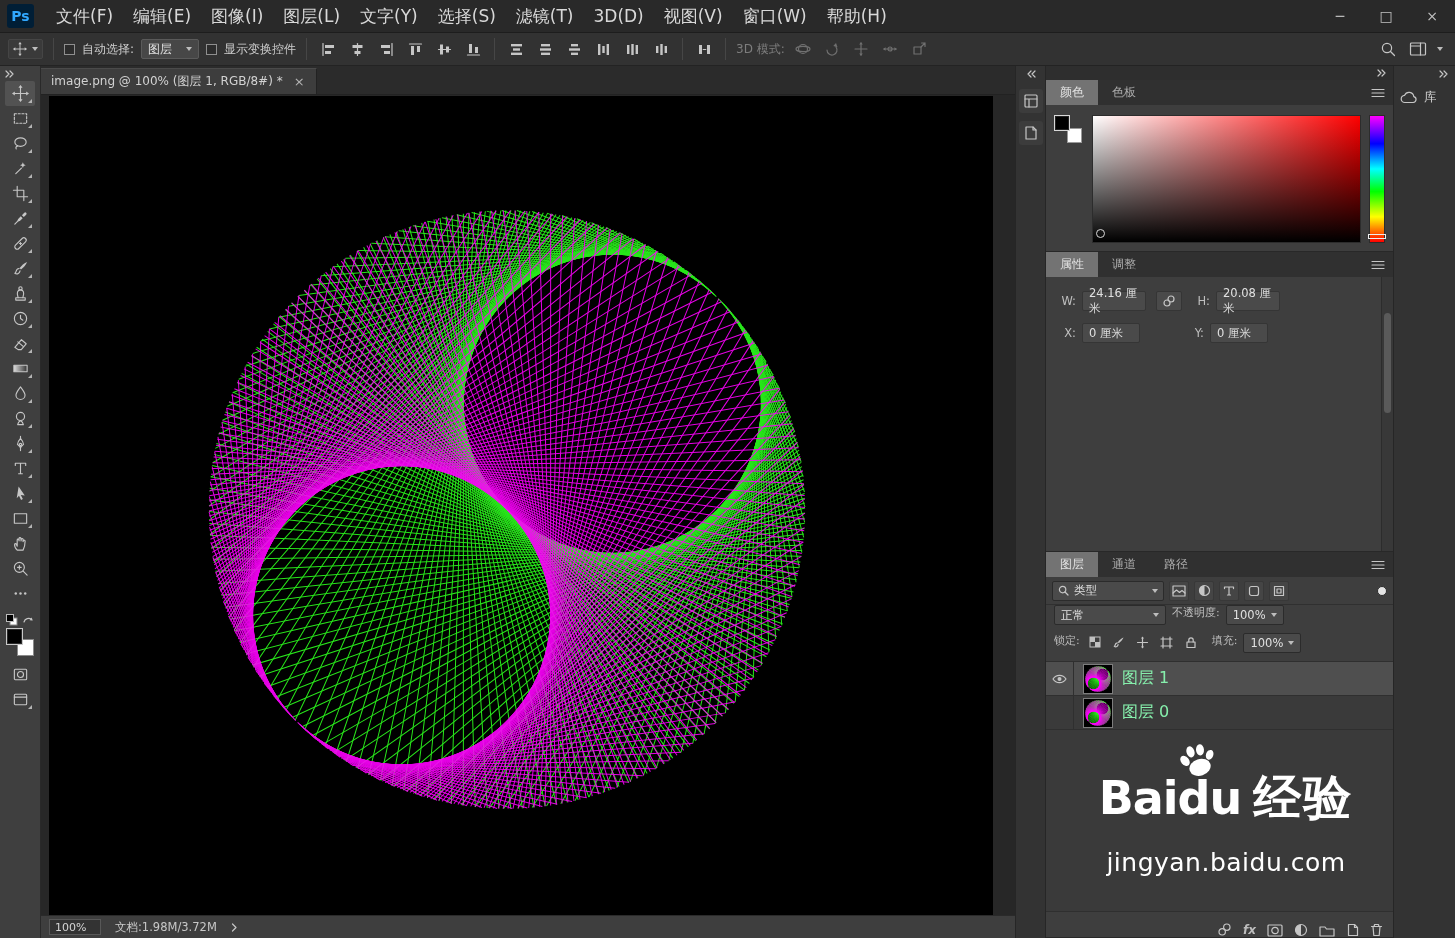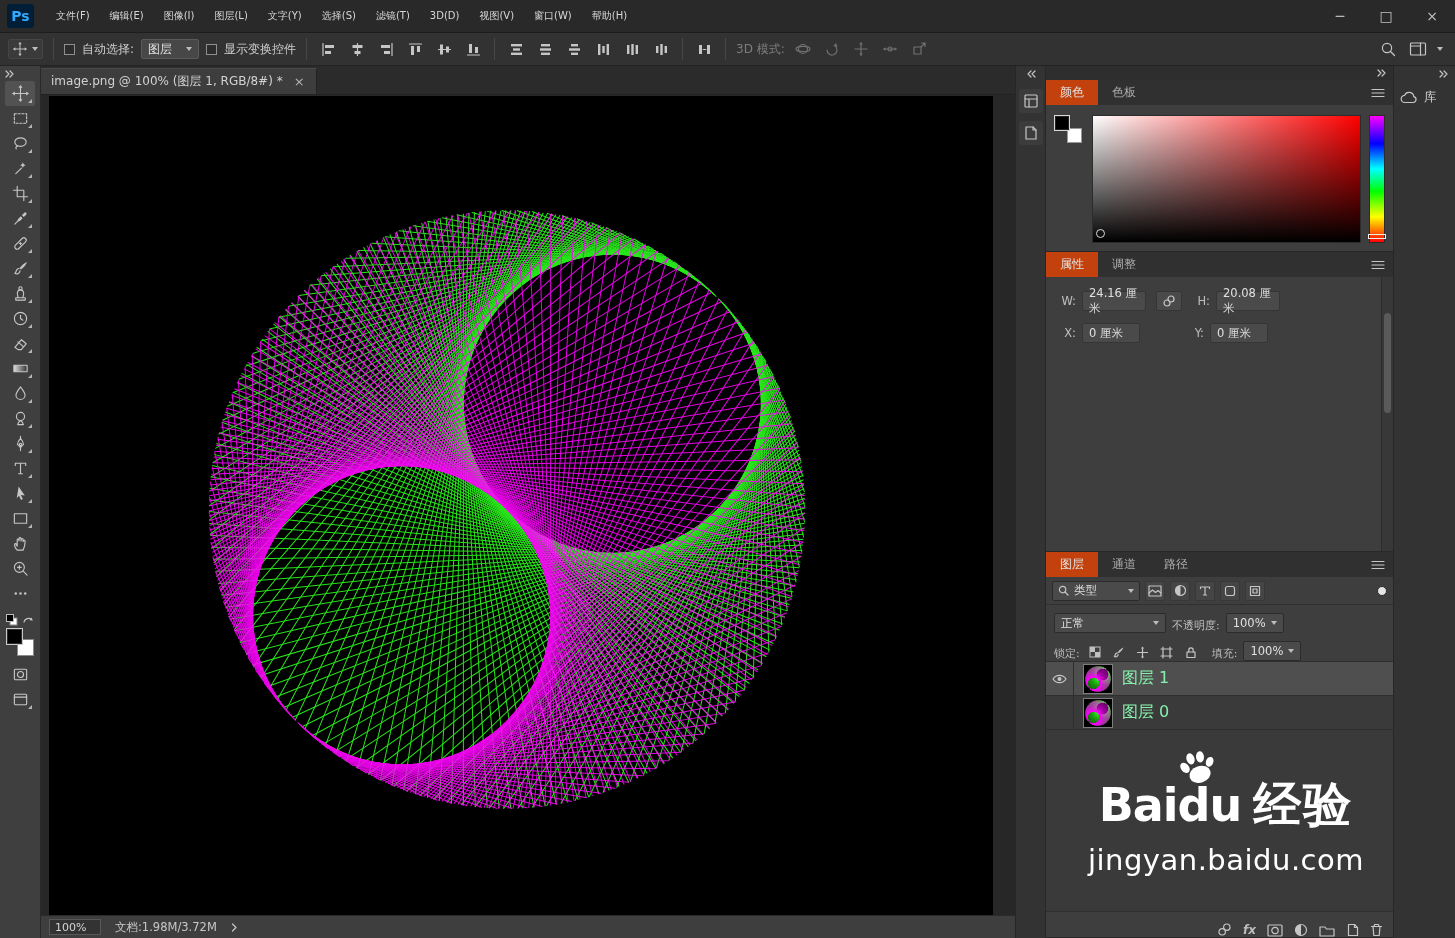--- a/index.html
+++ b/index.html
@@ -6,21 +6,21 @@
 html,body{width:1455px;height:938px;overflow:hidden}
 body{background:#3e3e3e;color:#cfcfcf;font-size:12px}
 svg{display:block}
 svg.icon{color:#c6c6c6;stroke:currentColor;fill:none;stroke-width:1.2;stroke-linecap:round;stroke-linejoin:round}
 svg.icon .f{fill:currentColor;stroke:none}
 .dis svg.icon{color:#707070}
 .app{width:1455px;height:938px;display:flex;flex-direction:column}
 
 .menubar{height:33px;background:#292929;border-bottom:1px solid #1d1d1d;display:flex;align-items:center}
 .ps-logo{width:27px;height:24px;margin:0 12px 0 7px;background:#001e36;color:#31a8ff;font-weight:bold;font-size:14px;display:flex;align-items:center;justify-content:center;border-radius:3px}
-.menu-item{padding:0 10px;font-size:10px;color:#d8d8d8;line-height:32px;cursor:default}
+.menu-item{padding:0 10px;font-size:17px;color:#d8d8d8;line-height:32px;cursor:default}
 .win-controls{margin-left:auto;display:flex;height:100%}
 .win-btn{width:46px;display:flex;align-items:center;justify-content:center;color:#c0c0c0;font-size:14px}
 
 .optionsbar{height:33px;background:#323232;border-bottom:1px solid #232323;display:flex;align-items:center;gap:7px;padding:0 8px;position:relative}
 .sep{width:1px;height:22px;background:#464646;margin:0 3px;flex:none}
 .tool-preset{display:flex;align-items:center;gap:5px;padding:2px 4px;border:1px solid #454545;border-radius:2px;background:#3a3a3a}
 .checkbox{width:11px;height:11px;border:1px solid #8f8f8f;background:#2c2c2c;flex:none}
 .opt-label{font-size:12px;color:#cdcdcd;white-space:nowrap}
 .opt-label.dis2{color:#7d7d7d}
 .dropdown{display:flex;align-items:center;gap:6px;height:20px;background:#474747;border:1px solid #5a5a5a;border-radius:2px;padding:0 6px;font-size:12px;color:#e0e0e0;min-width:58px}
@@ -54,21 +54,21 @@
 
 .collapsed-strip{width:30px;background:#333;border-left:1px solid #262626;display:flex;flex-direction:column;align-items:center;flex:none}
 .strip-chevron{height:15px;width:100%;display:flex;align-items:center;justify-content:center}
 .strip-icon{width:24px;height:24px;margin-top:8px;display:flex;align-items:center;justify-content:center;border-radius:3px;background:#3c3c3c}
 
 .panels{width:348px;background:#3e3e3e;border-left:1px solid #262626;display:flex;flex-direction:column;flex:none}
 .collapse-bar{height:14px;background:#2e2e2e;display:flex;align-items:center;justify-content:flex-end;padding-right:6px}
 .panel{border-bottom:1px solid #282828;display:flex;flex-direction:column}
 .ptabs{height:25px;background:#303030;display:flex;align-items:stretch;flex:none}
 .ptab{padding:0 14px;display:flex;align-items:center;font-size:12px;color:#ababab}
-.ptab.active{background:#c2410c;color:#e2e2e2}
+.ptab.active{background:#737373;color:#e2e2e2}
 .pmenu{margin-left:auto;display:flex;align-items:center;padding:0 8px}
 
 .color-panel{height:172px}
 .color-content{flex:1;display:flex;gap:8px;padding:10px 8px 8px 8px}
 .fgbg-sm{position:relative;width:30px;height:30px;flex:none}
 .fgbg-sm .bgc{position:absolute;right:2px;bottom:2px;width:15px;height:15px;background:#fff;border:1px solid #999}
 .fgbg-sm .fgc{position:absolute;left:0;top:0;width:16px;height:16px;background:#000;border:1px solid #d8d8d8;box-shadow:0 0 0 1px #222 inset}
 .satsq{flex:1;position:relative;border:1px solid #2c2c2c;background:linear-gradient(to bottom,rgba(0,0,0,0),#000),linear-gradient(to right,#fff,#f00)}
 .sat-cursor{position:absolute;left:3px;bottom:4px;width:9px;height:9px;border:1.5px solid #d8d8d8;border-radius:50%}
 .huestrip{width:16px;position:relative;border:1px solid #2c2c2c;background:linear-gradient(to bottom,#ff00ff,#0000ff 22%,#00ffff 42%,#00ff00 60%,#ffff00 80%,#ff0000 100%);flex:none}
@@ -82,24 +82,24 @@
 .dlabel{width:18px;text-align:right;font-size:11.5px;color:#bfbfbf;flex:none}
 .field{height:20px;background:#4a4a4a;border:1px solid #353535;border-radius:2px;font-size:11.5px;color:#e0e0e0;display:flex;align-items:center;padding:0 6px}
 .field.w62{width:64px}.field.w56{width:58px}
 .link-btn{width:26px;height:20px;background:#4a4a4a;border:1px solid #353535;border-radius:2px;display:flex;align-items:center;justify-content:center;margin:0 4px}
 .link-spacer{width:34px;flex:none}
 .pscrollbar{position:absolute;right:0;top:0;bottom:0;width:12px;background:#383838;border-left:1px solid #2c2c2c}
 .pthumb{position:absolute;left:2px;right:2px;top:36px;height:100px;background:#5a5a5a;border-radius:5px}
 
 .layers-panel{flex:1;min-height:0}
 .filter-row{height:28px;display:flex;align-items:center;gap:5px;padding:0 6px;border-bottom:1px solid #303030;flex:none}
-.search-combo{display:flex;align-items:center;gap:5px;width:88px;height:20px;background:#4a4a4a;border:1px solid #2b2b2b;border-radius:2px;padding:0 5px;font-size:11.5px;color:#ddd}
+.search-combo{display:flex;align-items:center;gap:5px;width:112px;height:20px;background:#4a4a4a;border:1px solid #2b2b2b;border-radius:2px;padding:0 5px;font-size:11.5px;color:#ddd}
 .f-icon{width:20px;height:20px;display:flex;align-items:center;justify-content:center;border-radius:2px;background:#454545;border:1px solid #383838}
 .f-toggle{margin-left:auto;width:10px;height:10px;border-radius:50%;background:#e4e4e4;border:1px solid #2b2b2b}
-.blend-row,.lock-row{height:28px;display:flex;align-items:flex-end;gap:6px;padding:0 8px;flex:none}
+.blend-row,.lock-row{height:28px;display:flex;align-items:flex-start;gap:6px;padding:0 8px;flex:none}
 .select{display:flex;align-items:center;gap:5px;height:20px;background:#4a4a4a;border:1px solid #2b2b2b;border-radius:2px;padding:0 6px;font-size:11.5px;color:#e0e0e0}
 .select.blend{width:112px}
 .select.small{width:58px}
 .plabel{font-size:11px;color:#bfbfbf;white-space:nowrap}
 .lock-icon{width:18px;height:18px;display:flex;align-items:center;justify-content:center}
 .lock-row .plabel.fill{margin-left:6px}
 .layer-list{flex:1;background:#3a3a3a;position:relative;min-height:0;border-top:1px solid #2f2f2f}
 .layer-row{height:34px;display:flex;align-items:center;border-bottom:1px solid #2f2f2f}
 .layer-row.selected{background:#4f4f4f}
 .eye-cell{width:28px;height:100%;border-right:1px solid #2f2f2f;display:flex;align-items:center;justify-content:center;flex:none}
@@ -107,21 +107,21 @@
 .lname{font-size:16px;color:#86efac}
 .layers-footer{height:26px;border-top:1px solid #2f2f2f;display:flex;align-items:flex-end;justify-content:flex-end;gap:11px;padding:0 10px;flex:none;background:#3e3e3e}
 .fx-label{font-size:12px;font-weight:bold;font-style:italic;color:#bdbdbd}
 
 .watermark{position:absolute;right:2px;bottom:34px;width:330px;text-align:center;color:#fff}
 .wm-row{display:flex;align-items:baseline;justify-content:center;font-weight:bold;letter-spacing:-1px}
 .wm-bai,.wm-du-t{font-size:46px}
 .wm-du{position:relative;display:inline-block}
 .wm-paw{position:absolute;top:-30px;left:0;transform:rotate(-18deg)}
 .wm-cn{font-size:48px;margin-left:12px;letter-spacing:2px}
-.wm-url{font-size:29px;margin-top:6px;letter-spacing:.5px}
+.wm-url{font-size:25px;margin-top:18px;letter-spacing:.5px}
 
 .lib-strip{width:62px;background:#333;border-left:1px solid #262626;display:flex;flex-direction:column;flex:none}
 .lib-item{display:flex;align-items:center;gap:6px;padding:8px 6px;font-size:12.5px;color:#d5d5d5}
 </style>
 </head>
 <body>
 
 <div class="app">
 
   <div class="menubar">

